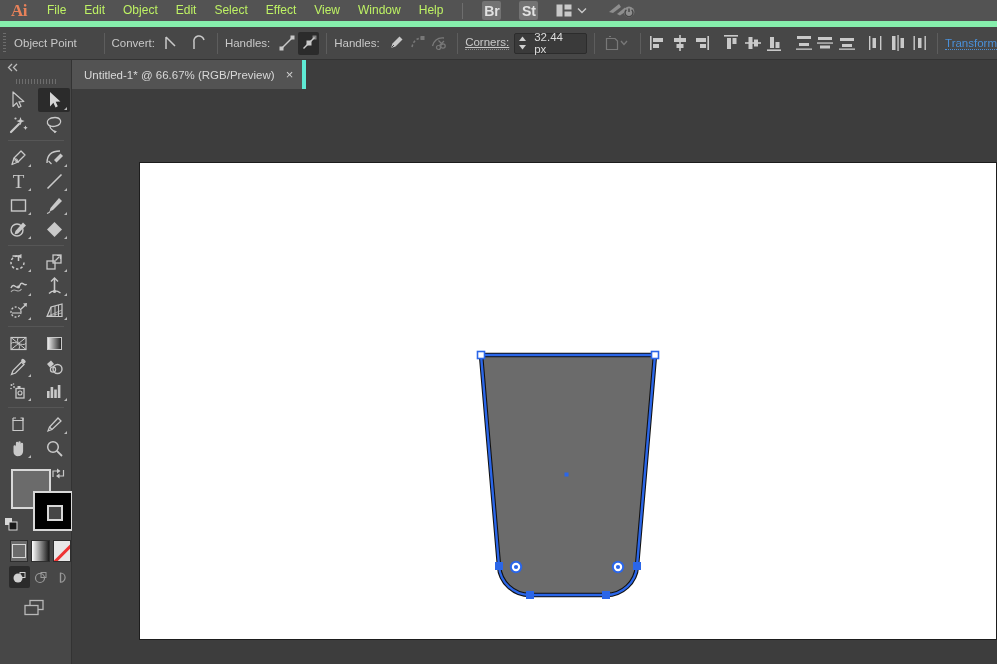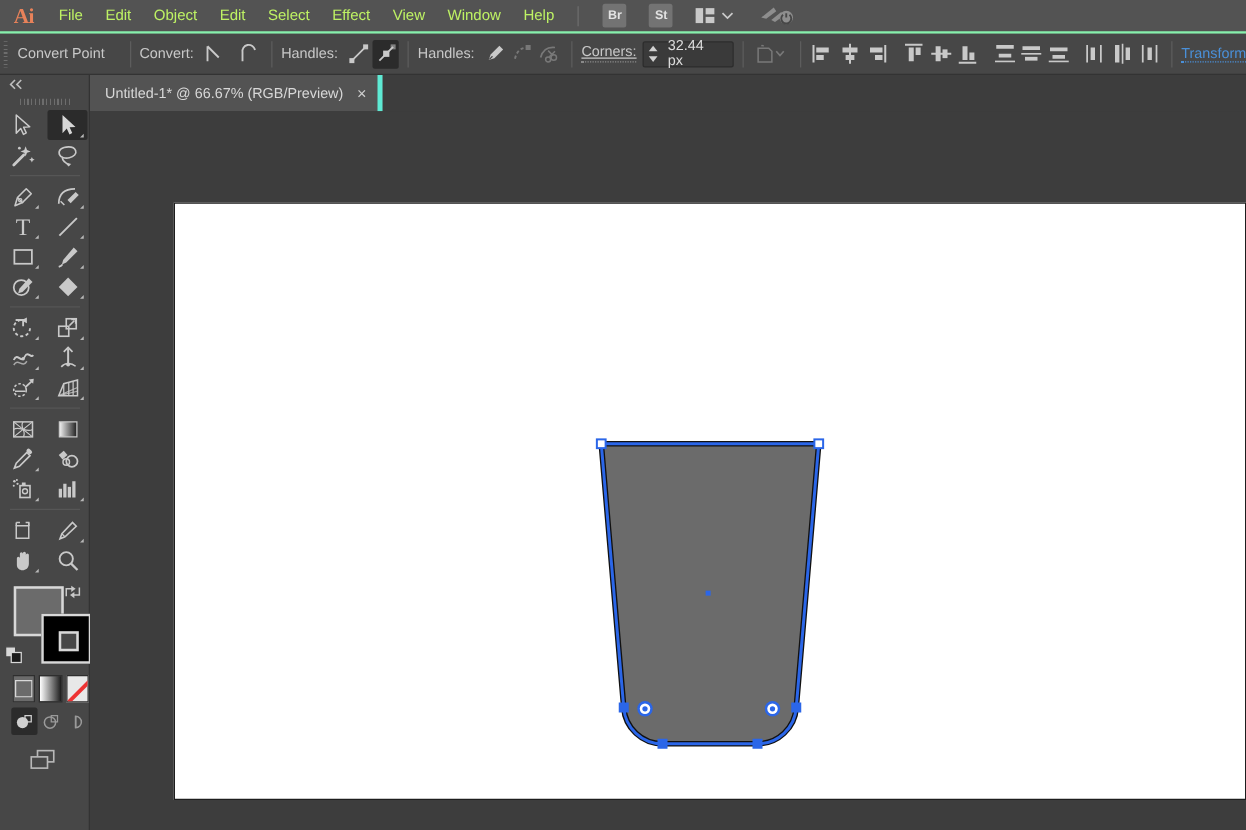--- a/index.html
+++ b/index.html
@@ -10,40 +10,40 @@
     font-family: "Liberation Sans", sans-serif;
     -webkit-font-smoothing: antialiased;
   }
   .app { position: relative; width: 997px; height: 664px; }
 
   
   .menubar {
     position: absolute; left: 0; top: 0; width: 997px; height: 27px;
     background: #535353;
     display: flex; align-items: center;
-    border-bottom: 2px solid #86efac;
+    border-bottom: 6px solid #86efac;
   }
   .ai-logo {
     width: 38px; height: 27px;
     display: flex; align-items: center; justify-content: center;
     color: #e8825a; font-size: 17px; font-weight: bold;
     font-family: "Liberation Serif", serif;
     letter-spacing: -0.5px;
   }
   .menu-item {
     padding: 0 9px; height: 27px; line-height: 27px;
     color: #bef264; font-size: 12px; cursor: default;
   }
   .menu-sep {
     width: 1px; height: 16px; background: #6e6e6e; margin: 0 10px;
   }
   .app-badge {
     width: 19px; height: 19px; margin: 0 9px;
     background: #737373; border-radius: 2px;
-    color: #e2e2e2; font-size: 10px; font-weight: bold;
+    color: #e2e2e2; font-size: 14px; font-weight: bold;
     display: flex; align-items: center; justify-content: center;
   }
   .ws-switch {
     display: flex; align-items: center; gap: 5px; margin: 0 6px;
     padding: 2px 3px;
   }
   .cc-icon { margin-left: 12px; display: flex; align-items: center; }
 
   
   .controlbar {
@@ -241,21 +241,21 @@
         <path d="M18.4 8.8 A4 4 0 1 0 23.6 8.8" stroke="#474747" stroke-width="1.5" fill="none"></path>
       </svg>
     </div>
   </div>
 
   <div class="controlbar">
     <div class="grip">
         <i></i>
       </div>
 
-    <div class="cb-label" style="margin-left:6px;width:92px;">Convert Point</div>
+    <div class="cb-label" style="margin-left:6px;width:92px;">Object Point</div>
 
     <div class="cb-sep"></div>
 
     <div class="cb-label">Convert:</div>
 
     <div class="cb-btn" style="margin-left:6px;">
       <svg class="ti" width="17" height="17" viewBox="0 0 17 17">
         <path d="M3 2 L3 14 M3 2 L12 11" stroke="#c9c9c9" stroke-width="1.5" fill="none"></path>
       </svg>
     </div>

